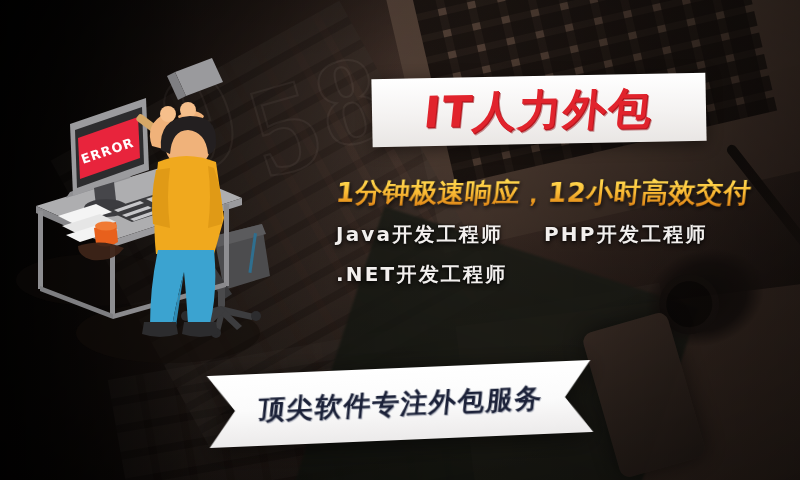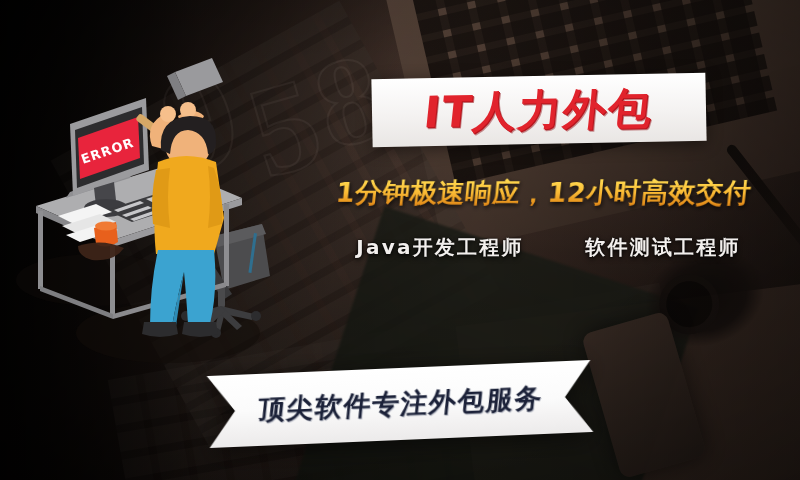--- a/index.html
+++ b/index.html
@@ -151,22 +151,22 @@
     font-family:"DejaVu Sans","Liberation Sans",sans-serif;
     background:linear-gradient(180deg,#ffe259 0%,#fdc23a 42%,#e7941d 78%,#d87a13 100%);
     -webkit-background-clip:text;background-clip:text;
     color:transparent;-webkit-text-fill-color:transparent;
     filter:drop-shadow(1px 2px 2px rgba(0,0,0,.75));
     transform:skewX(-6deg);
   }
 
   
   .jobs{
-    position:absolute;left:336px;top:236px;width:446px;
-    display:grid;grid-template-columns:208px 1fr;row-gap:17px;text-align:center;
+    position:absolute;left:336px;top:223px;width:446px;
+    display:grid;grid-template-columns:208px 1fr;row-gap:17px;
   }
   .job{
     font-size:20px;color:#f2efed;font-weight:700;white-space:nowrap;
     letter-spacing:2.2px;line-height:1.15;
     font-family:"DejaVu Sans","Liberation Sans",sans-serif;
     text-shadow:0 2px 5px rgba(0,0,0,.85),0 0 2px rgba(0,0,0,.9);
   }
 
   
   .ribbon-wrap{
@@ -310,21 +310,22 @@
   </div>
 
   <div class="title-plate">
     <span class="title-text">IT人力外包</span>
   </div>
 
   <div class="subtitle">1分钟极速响应，12小时高效交付</div>
 
   <div class="jobs">
     <div class="job">Java开发工程师</div>
-    <div class="job">软件测试工程师</div>
+    <div class="job">PHP开发工程师</div>
+    <div class="job">.NET开发工程师</div>
   </div>
 
   <div class="ribbon-wrap">
     <div class="ribbon">
       <span class="ribbon-text">顶尖软件专注外包服务</span>
     </div>
   </div>
 
 </div>
 

